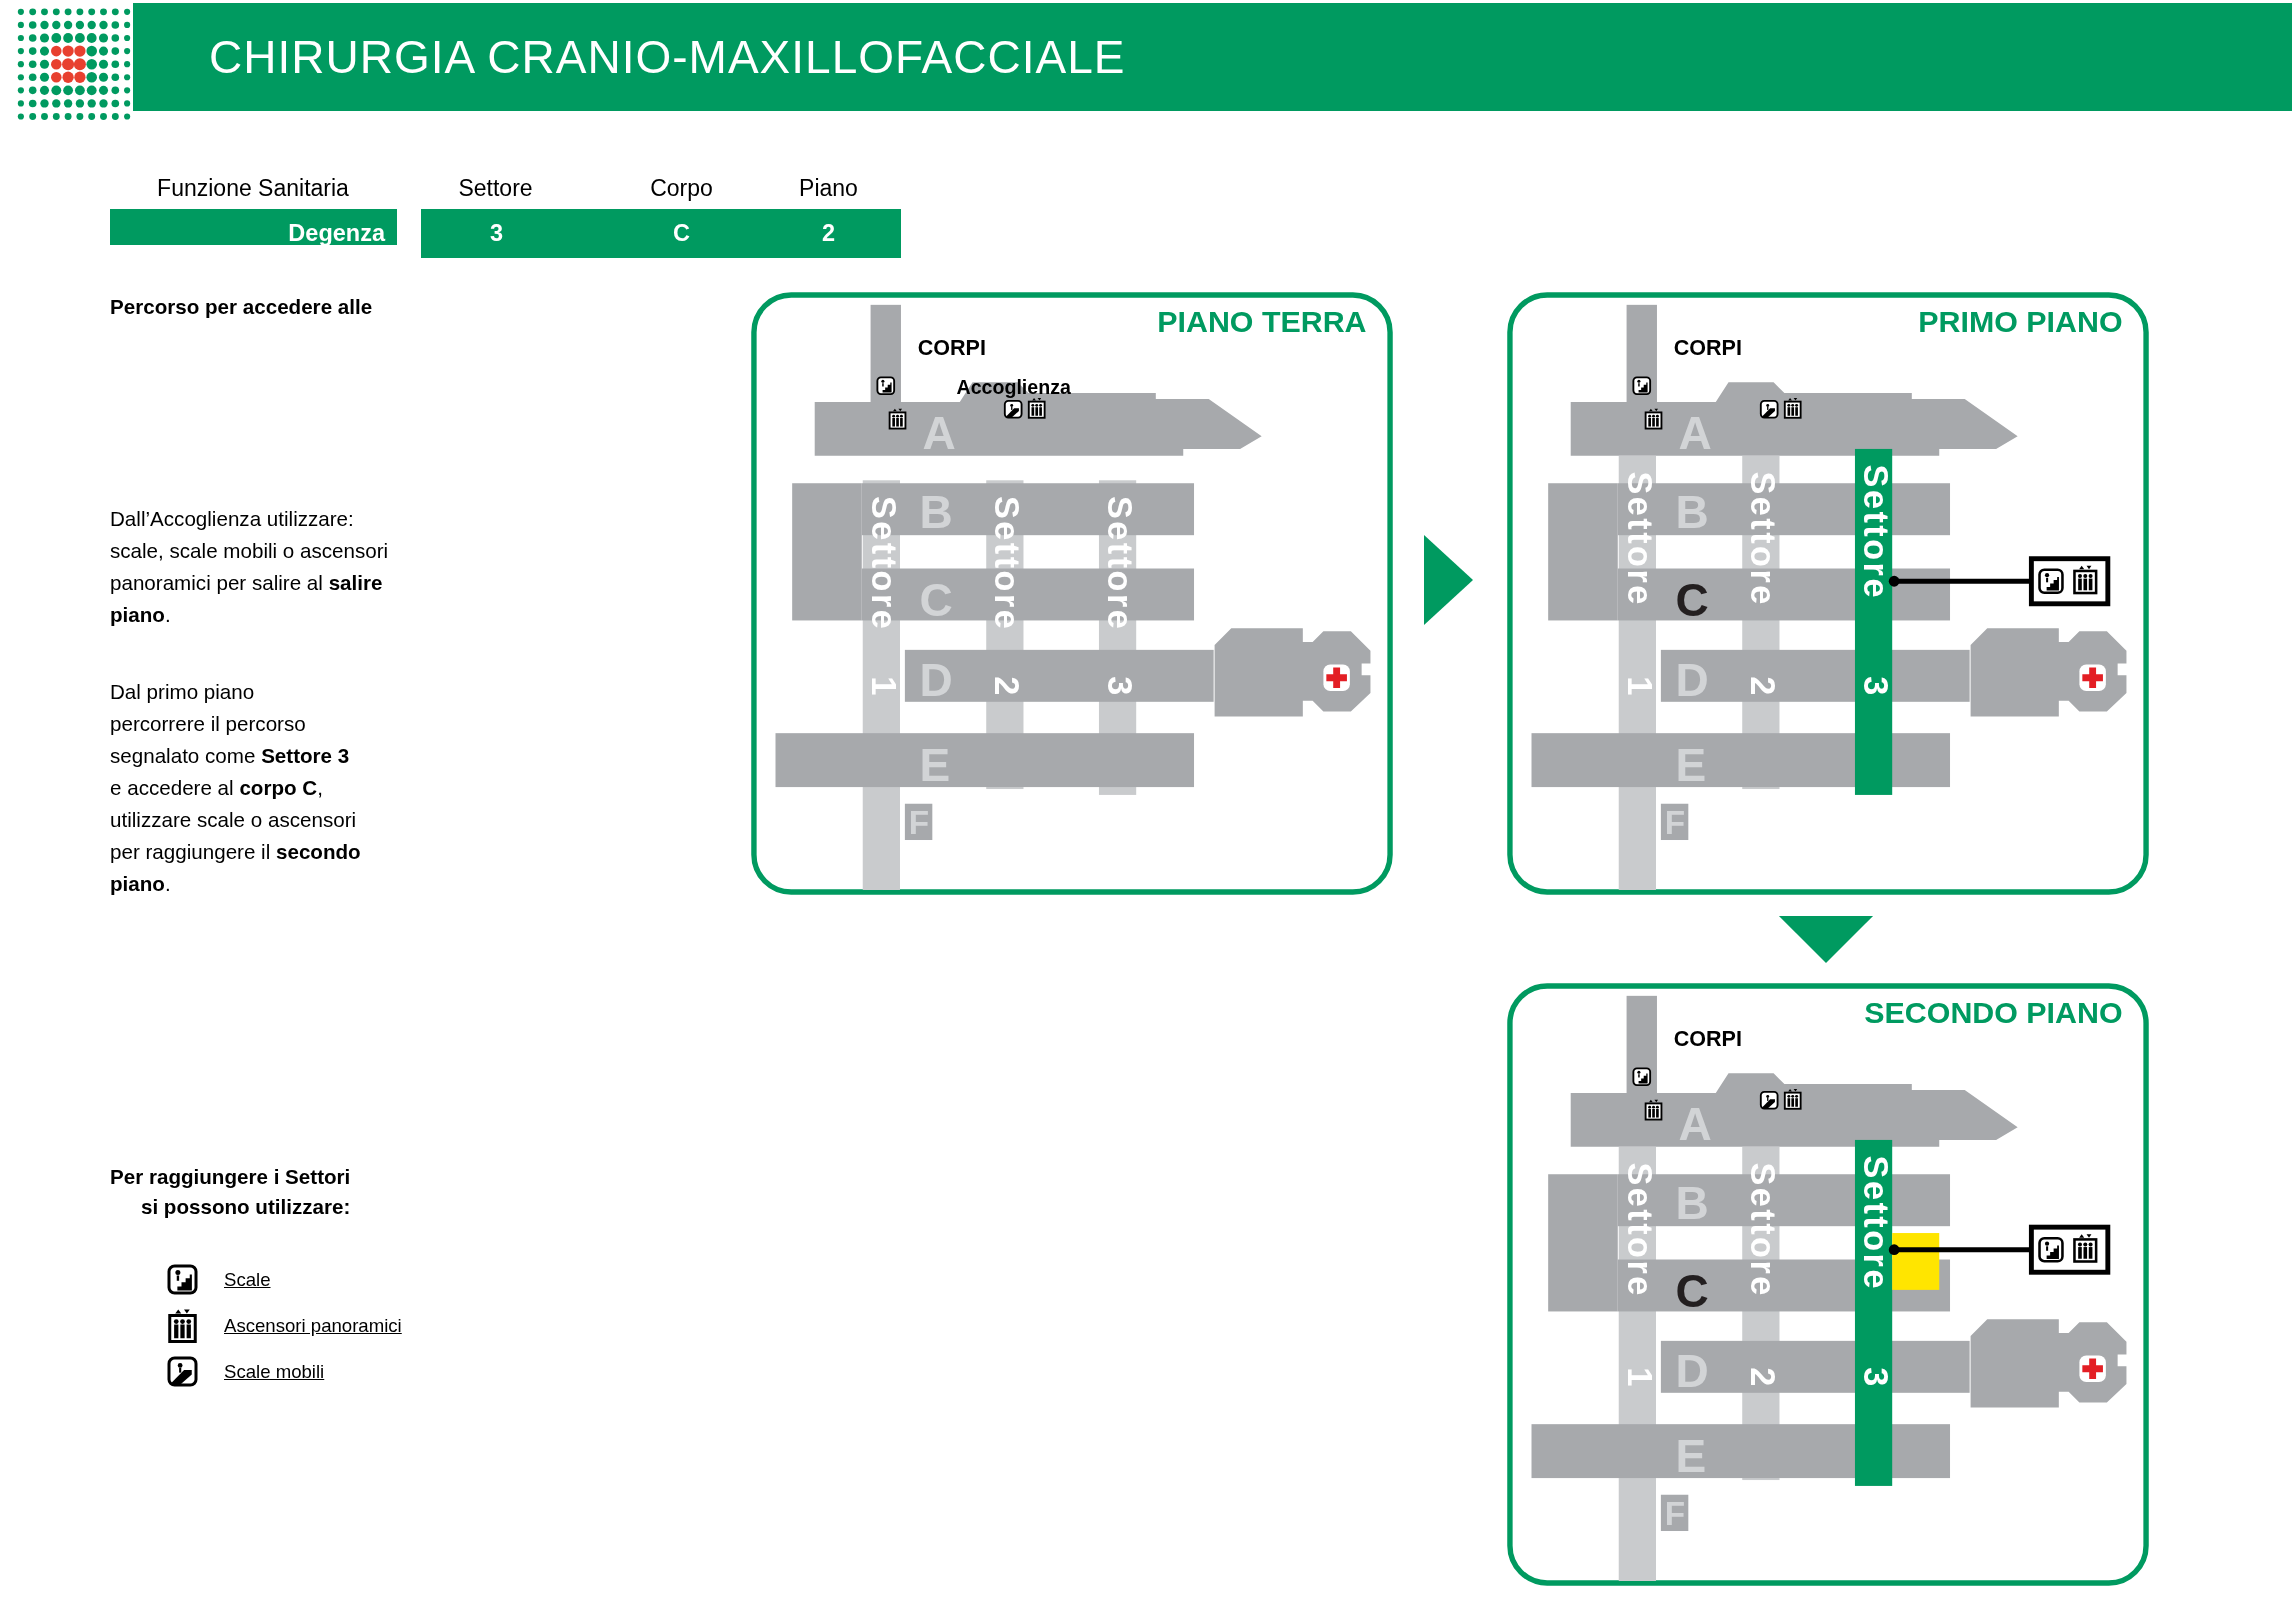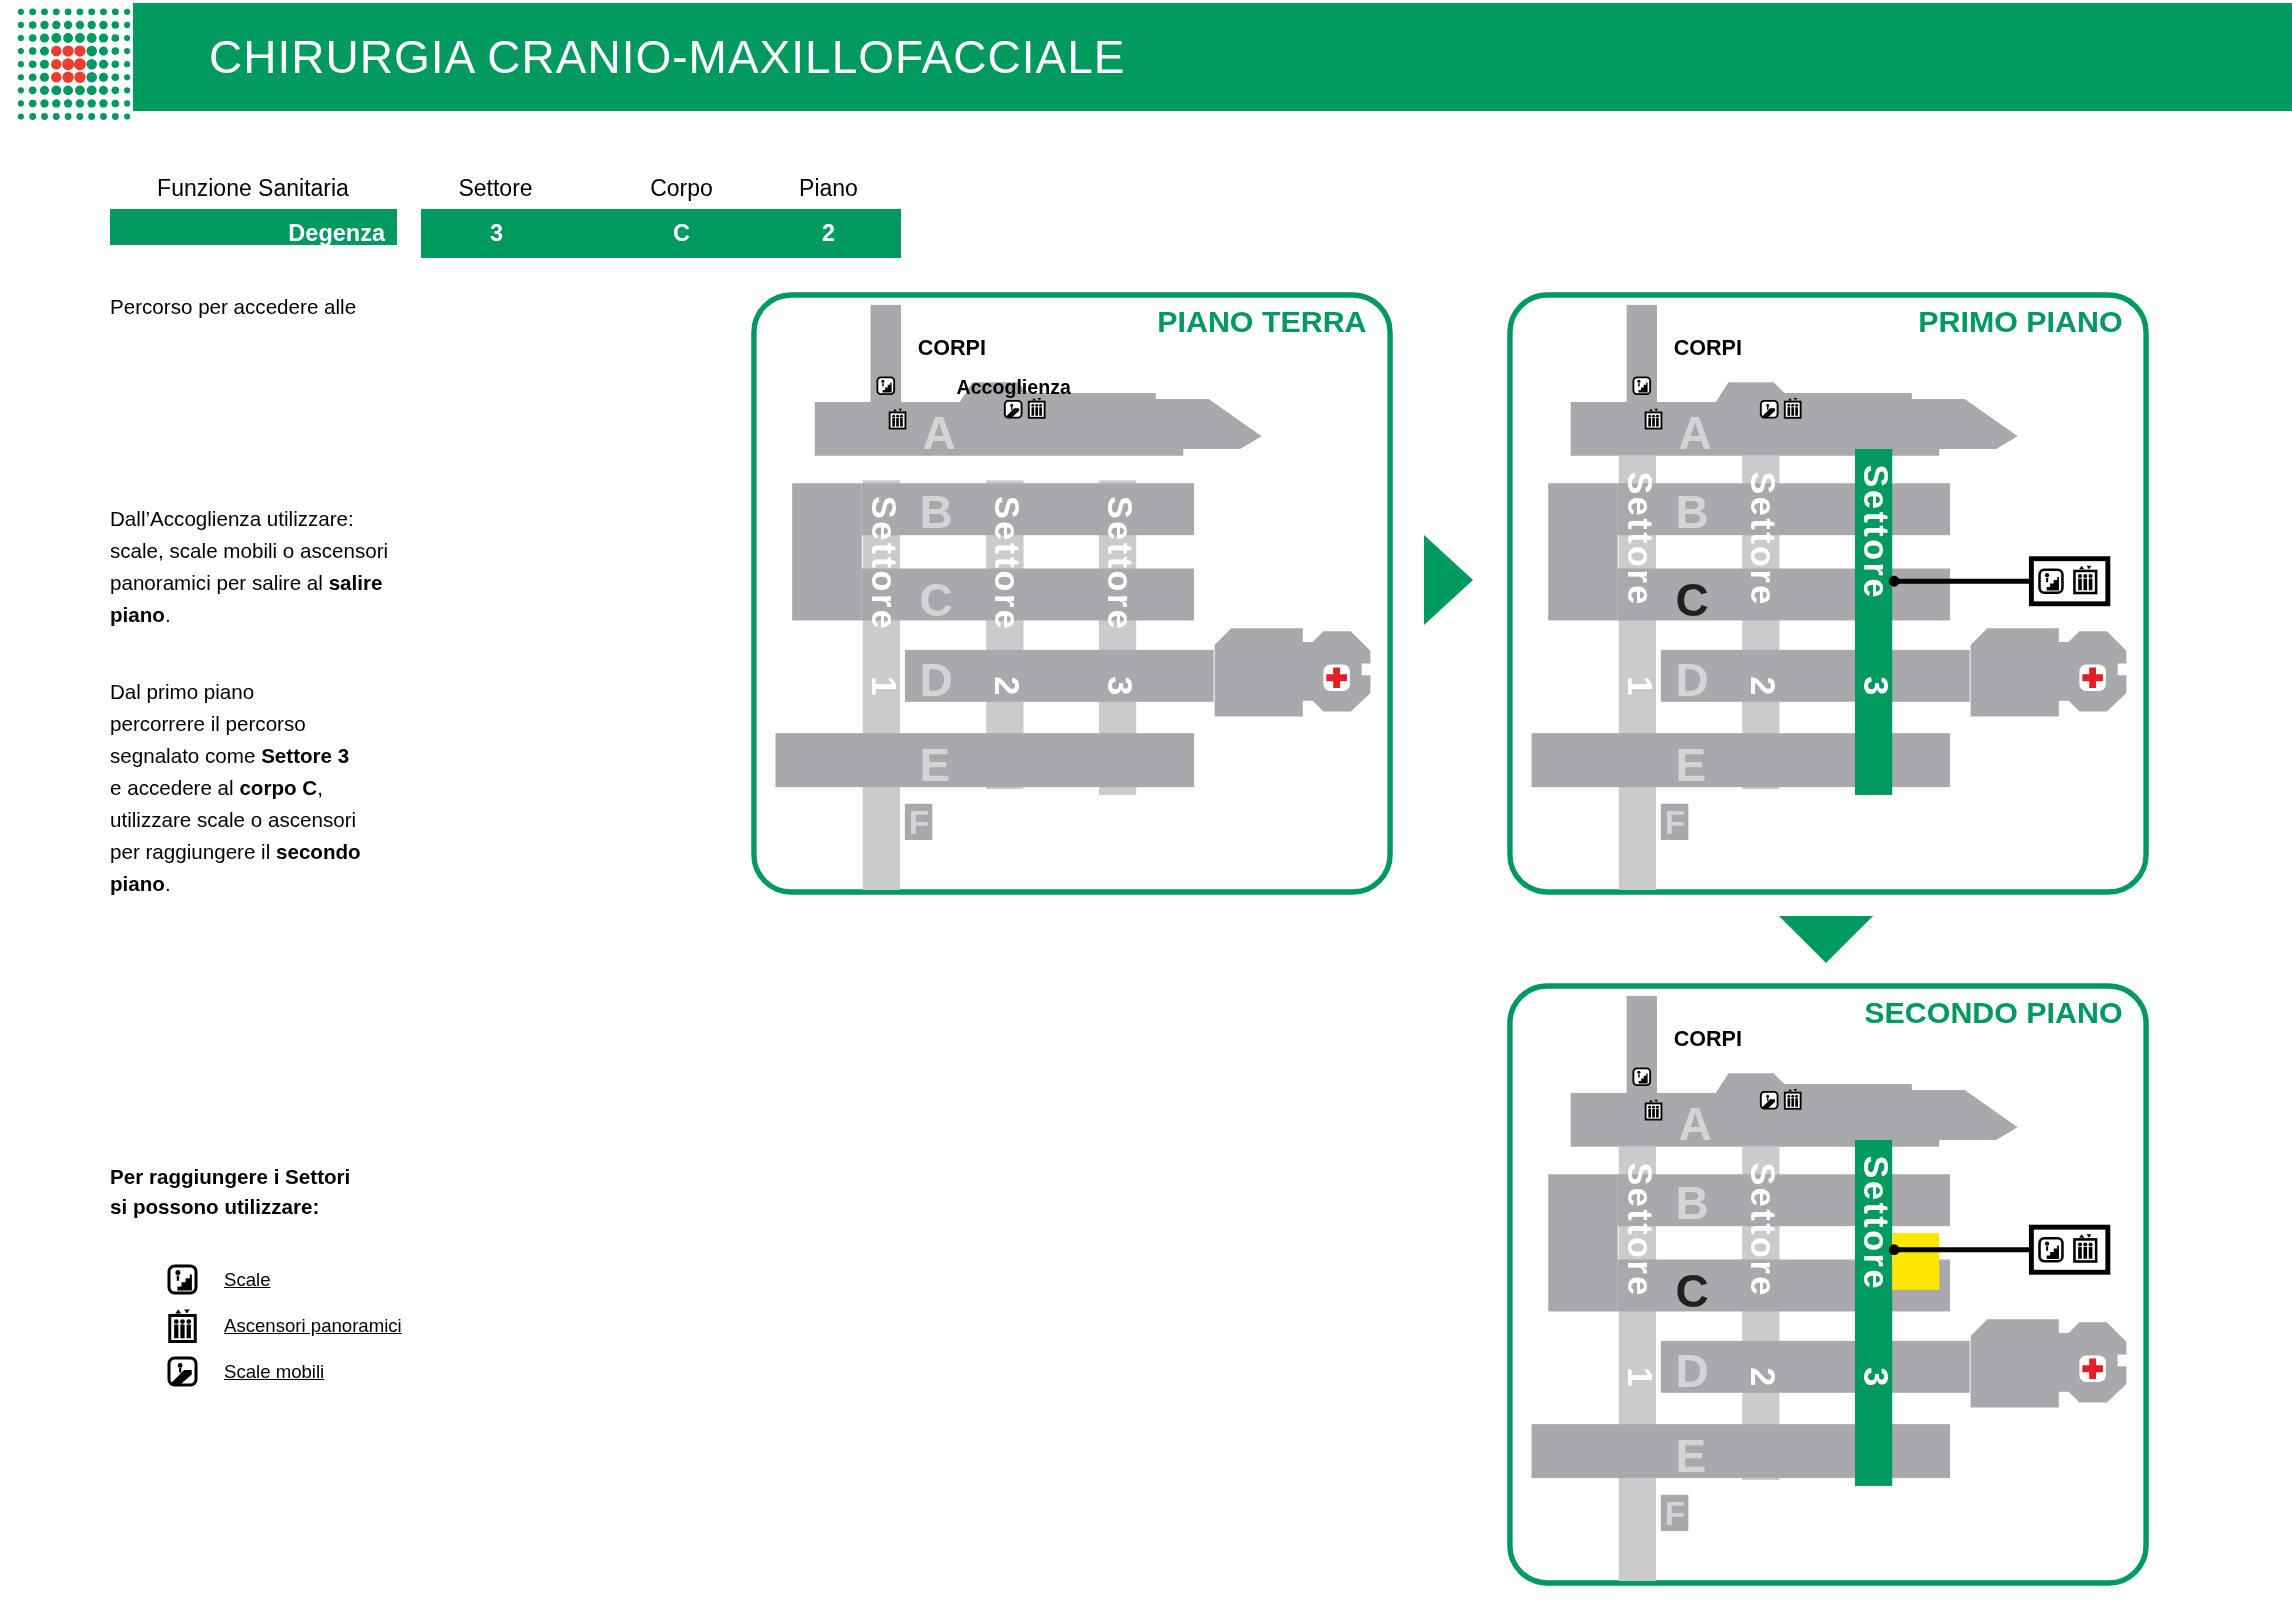--- a/index.html
+++ b/index.html
@@ -15,26 +15,26 @@
   
   .header-bar{left:133px;top:2.9px;width:2159px;height:108px;background:var(--green);}
   .header-title{left:209px;top:2.9px;height:108px;line-height:108px;color:#fff;font-size:46px;letter-spacing:1px;white-space:nowrap;}
   
   .col-head{top:174px;height:29px;font-size:23px;text-align:center;line-height:29px;}
   .gbar{top:209px;height:49px;background:var(--green);}
   .gbar-text{color:#fff;font-weight:bold;font-size:23.5px;line-height:49px;}
   .degenza{left:110px;top:209px;width:275px;height:36px;text-align:right;padding-right:11.8px;}
   .bar-val{top:209px;width:59px;height:49px;text-align:center;}
   
-  .intro{left:110px;top:286px;font-size:20.6px;font-weight:normal;line-height:42px;white-space:nowrap;}
+  .intro{left:110px;top:286px;font-size:20.6px;font-weight:bold;line-height:42px;white-space:nowrap;}
   .hl-box{left:144px;top:402px;width:334px;height:52px;background:var(--yellow);
           font-size:22.5px;font-weight:bold;line-height:52px;padding-left:10.8px;white-space:nowrap;}
   .para{font-size:20.6px;line-height:32px;white-space:nowrap;}
   .b{font-weight:bold;}
-  .legend-title{left:110px;top:1162px;font-size:20.6px;font-weight:bold;line-height:30px;white-space:nowrap;}
+  .legend-title{left:110px;top:1162px;font-size:20.6px;font-weight:bold;line-height:30px;white-space:nowrap;text-align:right;}
   .legend-row{position:absolute;left:167px;height:35px;}
   .legend-row svg{position:absolute;left:0;top:0;}
   .legend-label{position:absolute;left:57px;top:0;height:35px;line-height:35px;font-size:18.6px;white-space:nowrap;text-decoration:underline;}
   
   .map{width:642px;height:603px;}
   .map svg{display:block;}
   svg text{font-family:"Liberation Sans","DejaVu Sans",sans-serif;}
   .arrow{position:absolute;}
 </style>
 </head>

